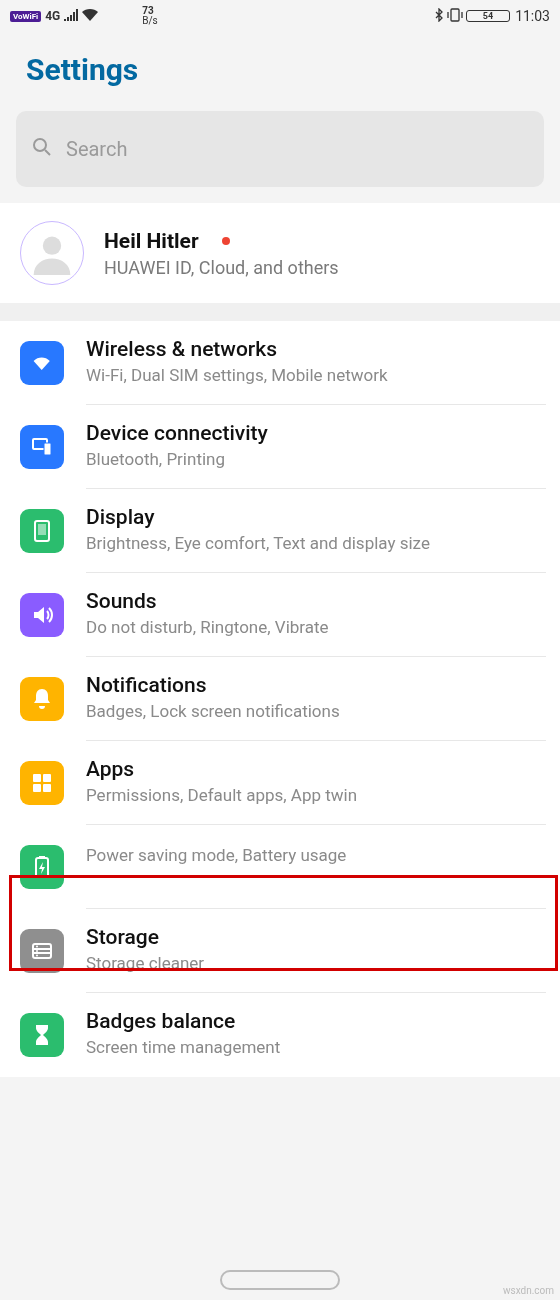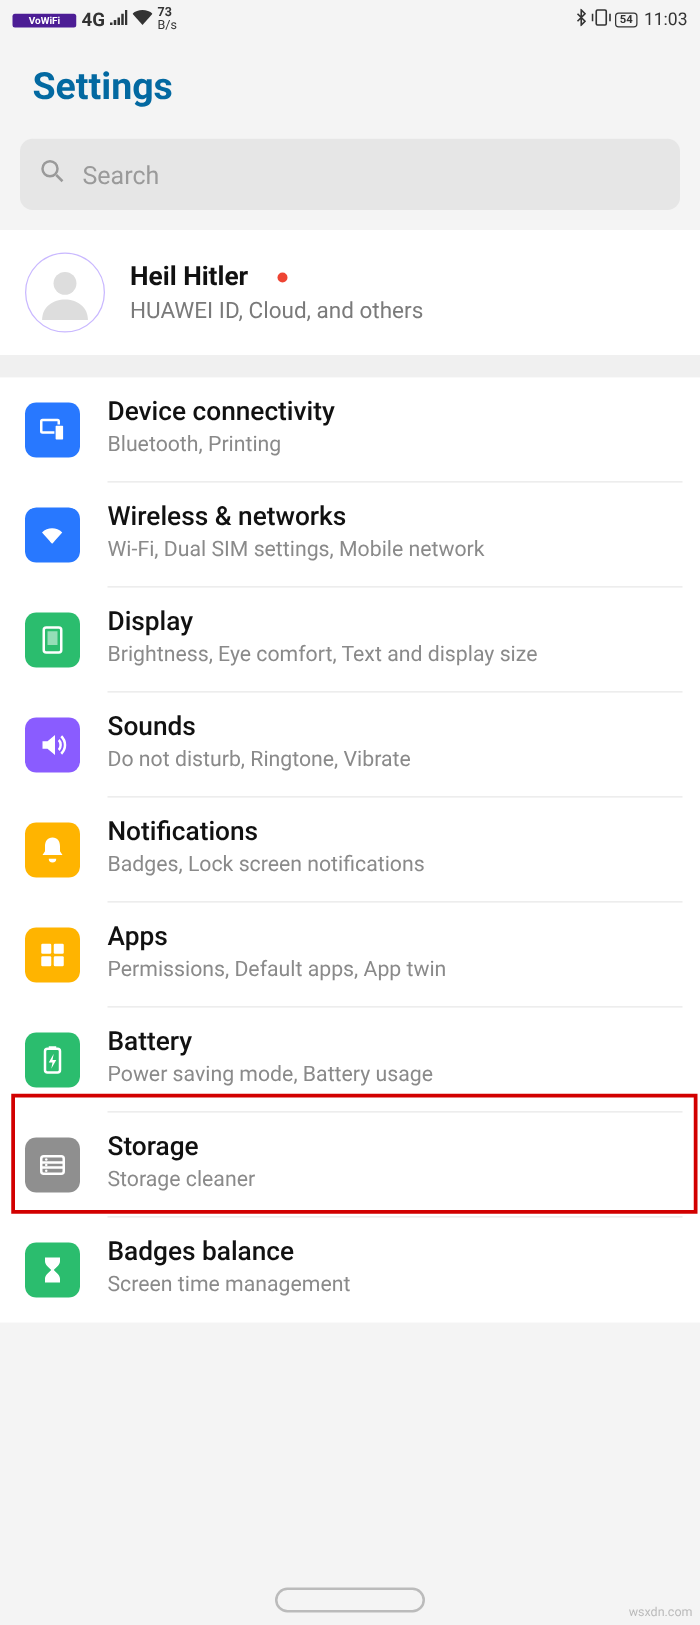--- a/index.html
+++ b/index.html
@@ -18,43 +18,43 @@
       justify-content: space-between;
       padding: 0 10px;
       font-size: 12px;
       color: #333;
       background: #f4f4f4;
     }
     .status-left { display: flex; align-items: center; gap: 4px; }
     .status-right { display: flex; align-items: center; gap: 3px; }
     .vowifi-badge {
       background: #4c1d95; color: #fff; font-size: 8px; font-weight: bold;
-      padding: 1px 13px; border-radius: 2px;
-    }
-    .net4g { font-size: 15px; font-weight: bold; }
+      padding: 1px 3px; border-radius: 2px;
+    }
+    .net4g { font-size: 12px; font-weight: bold; }
     .signal-bars, .wifi-ic { font-size: 14px; }
-    .speed { font-size: 10px; line-height: 1; }
+    .speed { font-size: 10px; line-height: 1; margin-left: 40px; }
     .speed .n { font-weight: bold; }
     .bt-ic, .vib-ic { font-size: 13px; }
     .batt {
       border: 1.5px solid #333; border-radius: 3px; font-size: 9px;
-      padding: 0 3px; position: relative; font-weight: bold; text-align: center;
+      padding: 0 16px; position: relative; font-weight: bold; text-align: center;
     }
     .clock { font-size: 14px; margin-left: 2px; }
 
     .page-title {
       font-size: 30px; font-weight: 700; color: #0369a1;
       padding: 20px 26px 24px;
       background: #f4f4f4;
     }
 
     .search-wrap { padding: 0 16px 16px; background: #f4f4f4; }
     .search-box {
       background: #e6e6e6; border-radius: 10px;
-      display: flex; align-items: center; padding: 16px 16px;
+      display: flex; align-items: center; padding: 26px 16px;
       gap: 14px;
     }
     .search-ic { color: #9a9a9a; font-size: 18px; }
     .search-ph { color: #9a9a9a; font-size: 20px; }
 
     .account-row {
       background: #fff; display: flex; align-items: center;
       padding: 18px 20px 18px 20px; gap: 20px;
     }
     .avatar {
@@ -172,40 +172,40 @@
     <div class="sub">HUAWEI ID, Cloud, and others</div>
   </div>
 </div>
 
 <div class="gap"></div>
 
 <div class="list" id="settings-list">
     <div class="item">
       <div class="ic ic-blue">
         <svg width="24" height="24" viewBox="0 0 24 24">
+          <use href="#wifi-icon"></use>
+        </svg>
+      </div>
+      <div class="txt">
+        <div class="title">Wireless &amp; networks</div>
+        <div class="sub">Wi-Fi, Dual SIM settings, Mobile network</div>
+      </div>
+    </div>
+    <div class="item">
+      <div class="ic ic-blue">
+        <svg width="24" height="24" viewBox="0 0 24 24">
           <use href="#devices-icon"></use>
         </svg>
       </div>
       <div class="txt">
         <div class="title">Device connectivity</div>
         <div class="sub">Bluetooth, Printing</div>
       </div>
     </div>
     <div class="item">
-      <div class="ic ic-blue">
-        <svg width="24" height="24" viewBox="0 0 24 24">
-          <use href="#wifi-icon"></use>
-        </svg>
-      </div>
-      <div class="txt">
-        <div class="title">Wireless &amp; networks</div>
-        <div class="sub">Wi-Fi, Dual SIM settings, Mobile network</div>
-      </div>
-    </div>
-    <div class="item">
       <div class="ic ic-green">
         <svg width="24" height="24" viewBox="0 0 24 24">
           <use href="#display-icon"></use>
         </svg>
       </div>
       <div class="txt">
         <div class="title">Display</div>
         <div class="sub">Brightness, Eye comfort, Text and display size</div>
       </div>
     </div>
@@ -242,21 +242,20 @@
         <div class="sub">Permissions, Default apps, App twin</div>
       </div>
     </div>
     <div class="item">
       <div class="ic ic-green">
         <svg width="24" height="24" viewBox="0 0 24 24">
           <use href="#battery-icon"></use>
         </svg>
       </div>
       <div class="txt">
-        <div class="title">Battery</div>
         <div class="sub">Power saving mode, Battery usage</div>
       </div>
     </div>
     <div class="item">
       <div class="ic ic-grey">
         <svg width="24" height="24" viewBox="0 0 24 24">
           <use href="#storage-icon"></use>
         </svg>
       </div>
       <div class="txt">

